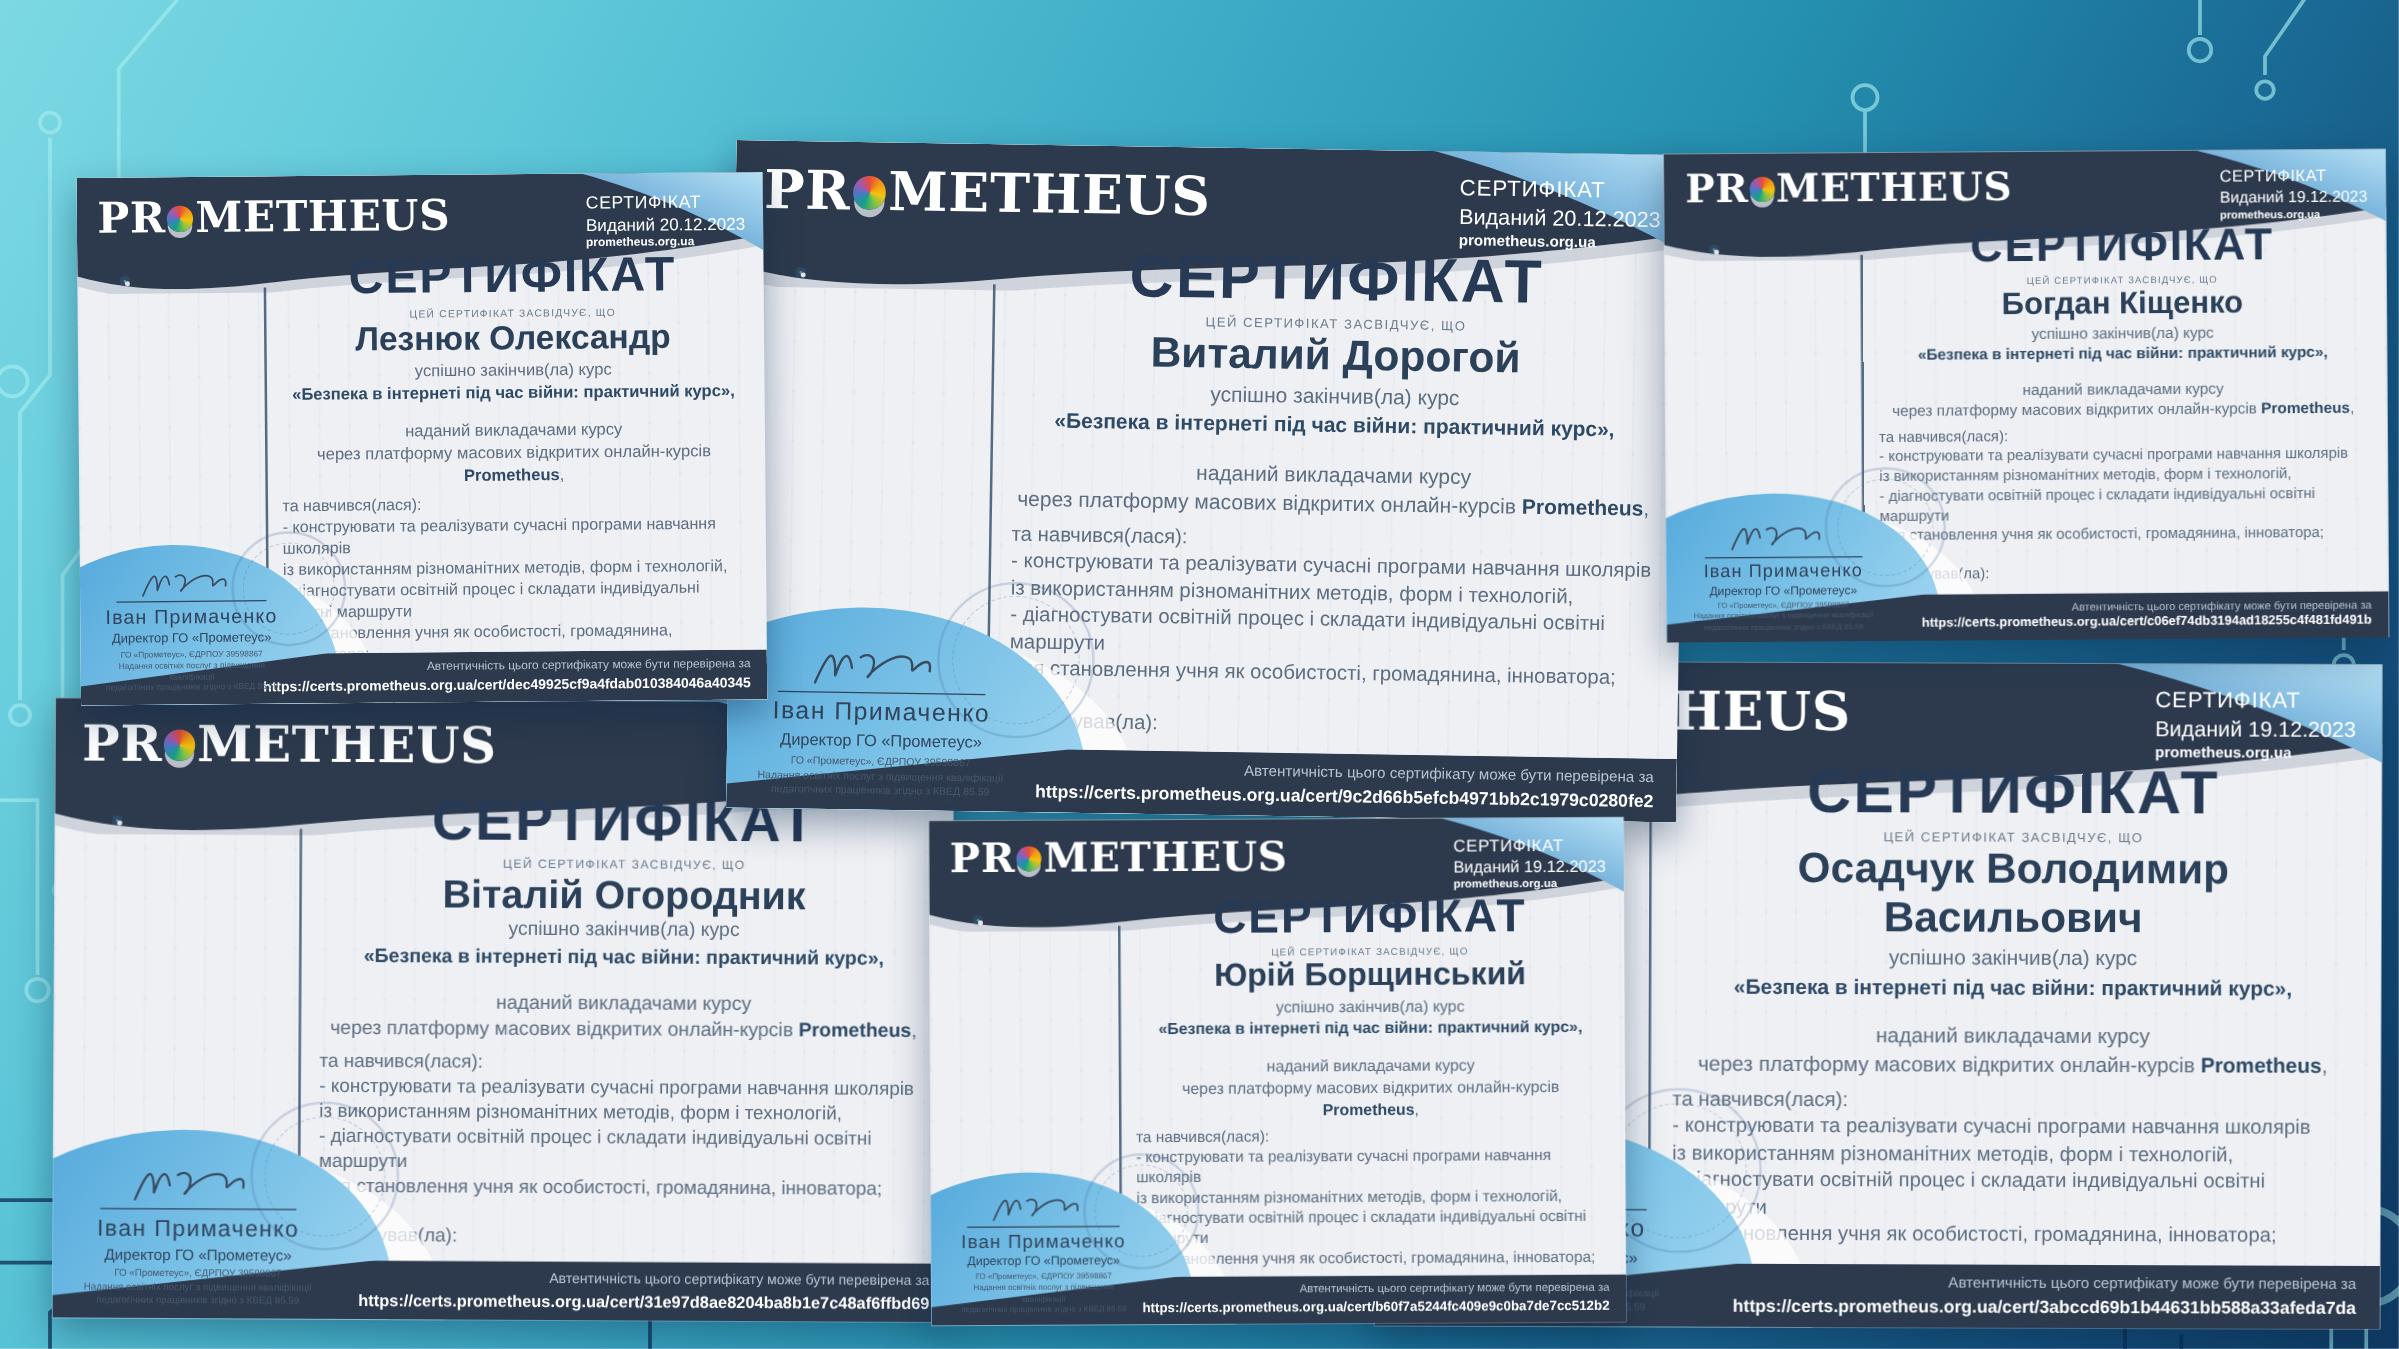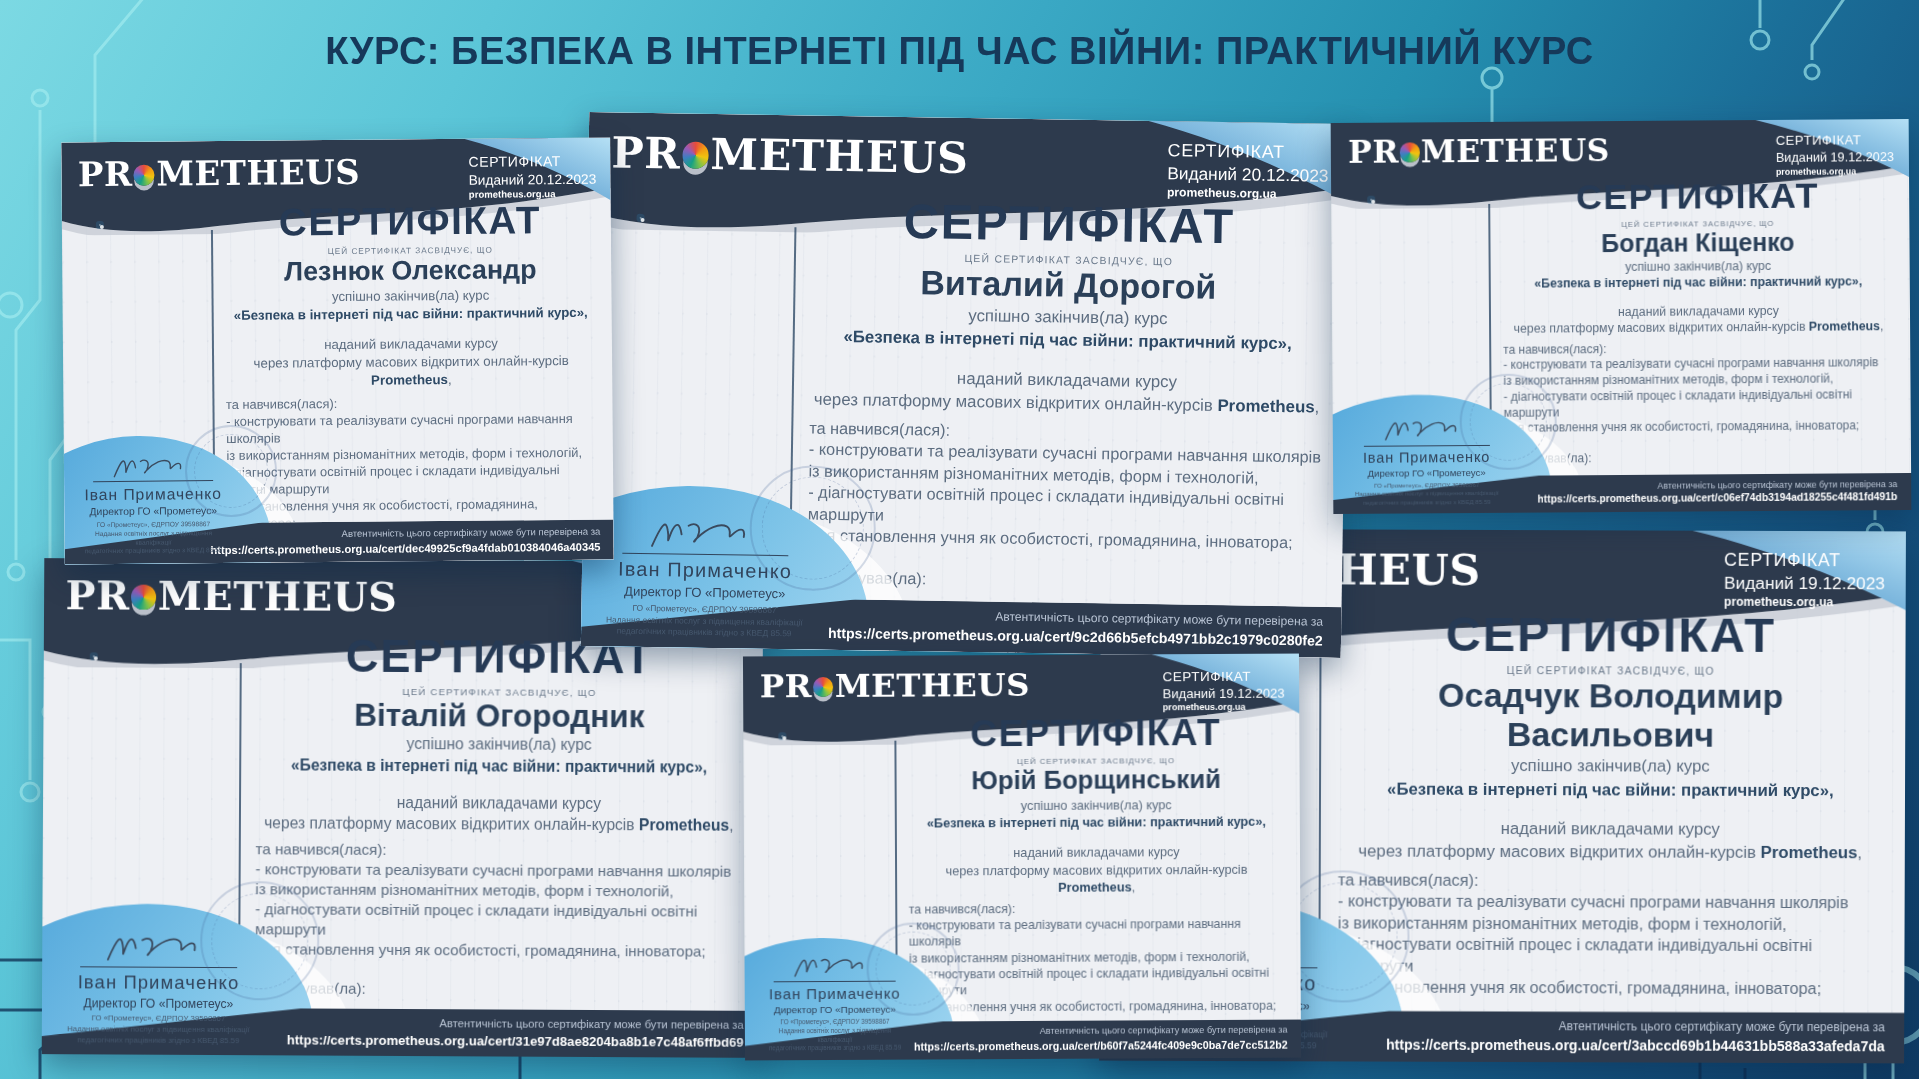--- a/index.html
+++ b/index.html
@@ -111,21 +111,20 @@
       <polyline points="-10,1010 90,1010 130,1045 330,1045"></polyline>
         <circle cx="342" cy="1045" r="7"></circle>
       <polyline points="40,1090 40,1050 70,1025"></polyline>
       <polyline points="520,1090 520,1052 560,1030 700,1030"></polyline>
         <circle cx="712" cy="1030" r="7"></circle>
       <polyline points="1700,1090 1700,1060"></polyline>
         <polyline points="1745,1090 1745,1068"></polyline>
     </g>
   </svg>
 
-  <div class="page-title">КУРС: БЕЗПЕКА В ІНТЕРНЕТІ ПІД ЧАС ВІЙНИ: ПРАКТИЧНИЙ КУРС</div>
 
 <div class="cert" style="left: 63px; top: 140px; width: 549px; height: 422px; z-index: 4; transform: rotate(-0.5deg); font-size: 13.293px;">
       <div class="pattern"></div>
 
       <svg class="band-svg" viewBox="0 0 800 92" preserveAspectRatio="none" xmlns="http://www.w3.org/2000/svg">
         <defs>
           <linearGradient id="cg0" x1="0" y1="1" x2="1" y2="0">
             <stop offset="0" stop-color="#3b87c2"></stop>
             <stop offset="1" stop-color="#b5e0f5"></stop>
           </linearGradient>

